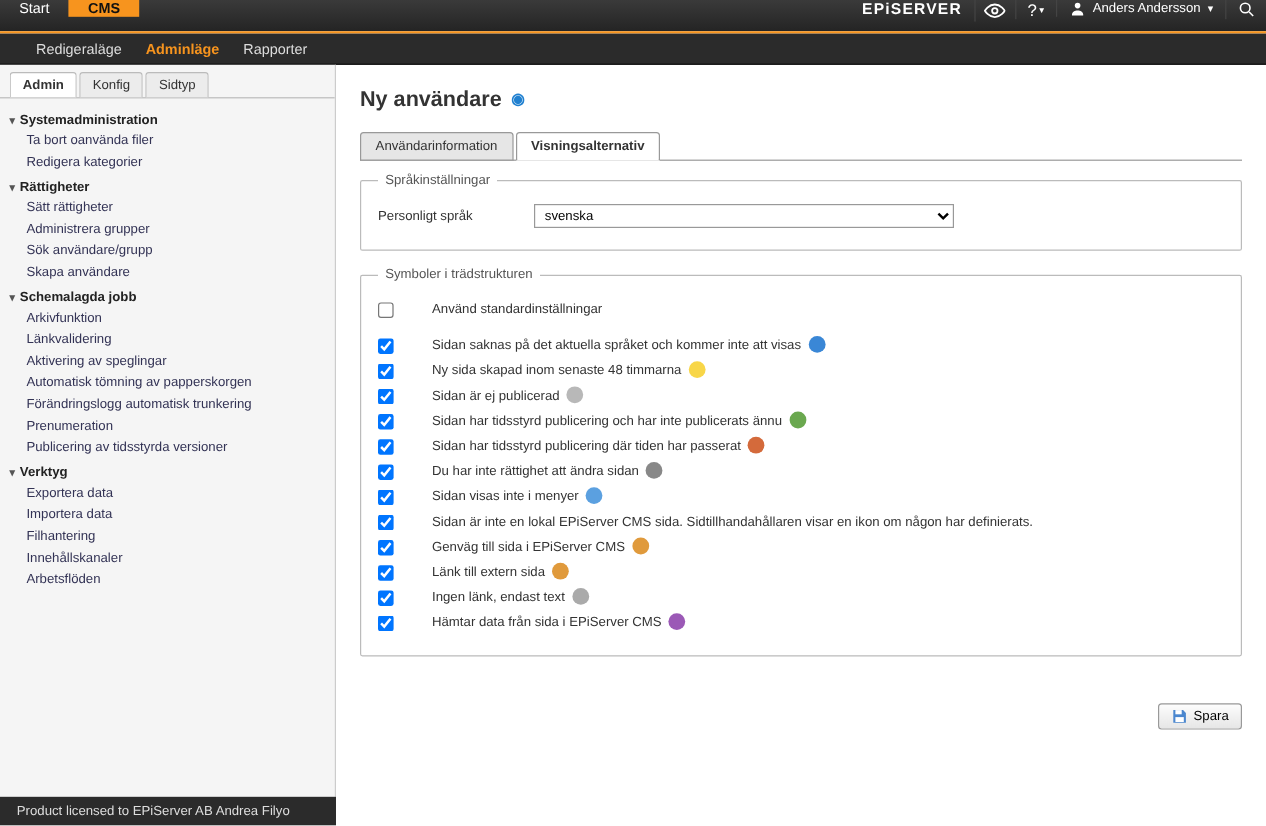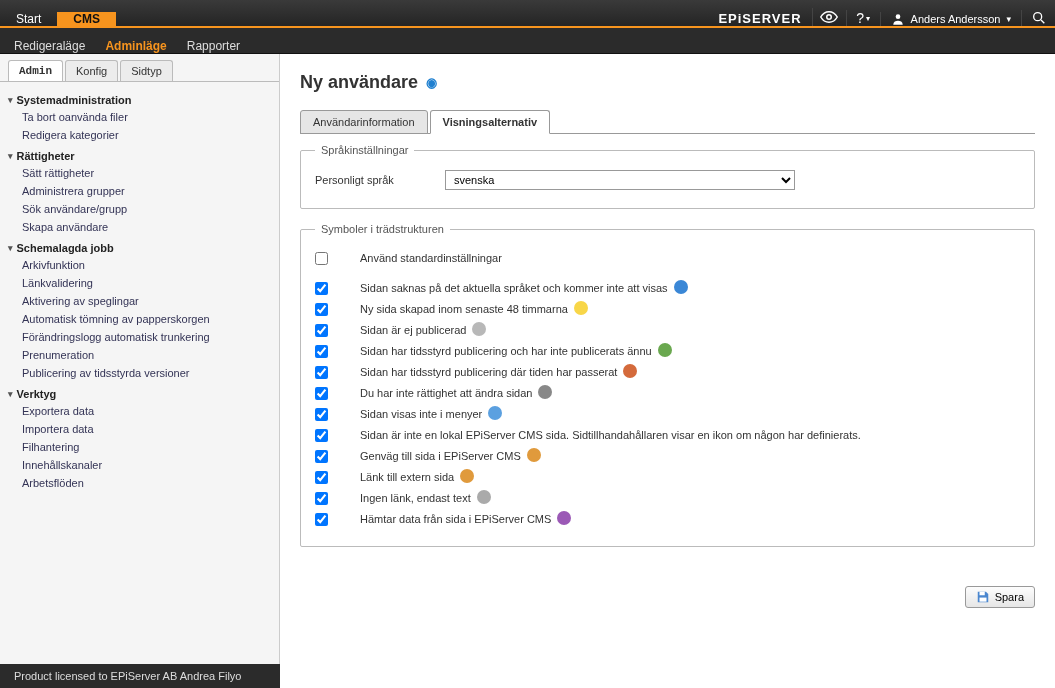--- a/index.html
+++ b/index.html
@@ -11,21 +11,21 @@
     background: #fff;
     width: 1055px;
     height: 688px;
     overflow: hidden;
   }
   .topbar {
     height: 28px;
     background: linear-gradient(#3a3a3a,#242424);
     border-bottom: 2px solid #f7941e;
     display: flex;
-    align-items: flex-end;
+    align-items: flex-start;
     color: #ccc;
   }
   .top-tab {
     padding: 0 16px;
     display: flex; align-items: center;
     cursor: pointer;
     color: #fff;
     font-size: 12px;
   }
   .top-tab.active {
@@ -44,22 +44,22 @@
     display: flex; align-items: center; justify-content: center;
     width: 34px; cursor: pointer; color: #fff; font-size: 14px;
     border-left: 1px solid #444;
   }
   .top-user { display: flex; align-items: center; padding: 0 10px; color:#fff; cursor:pointer; border-left:1px solid #444; }
   .top-user .caret { margin-left:6px; font-size:9px; }
 
   .menubar {
     height: 26px;
     background: #2b2b2b;
-    display: flex; align-items: flex-end;
-    padding: 0 4px;
+    display: flex; align-items: center;
+    padding: 0 20px;
     border-bottom: 1px solid #111;
   }
   .menu-item {
     color: #ddd; padding: 0 10px; font-size: 12px; cursor: pointer;
   }
   .menu-item.active { color: #f7941e; font-weight: bold; }
 
   .body-wrap {
     display: flex;
     height: calc(688px - 28px - 26px - 24px);
@@ -80,21 +80,21 @@
   .side-tab {
     padding: 4px 10px;
     border: 1px solid #bbb;
     border-bottom: none;
     background: #ececec;
     margin-right: 2px;
     border-radius: 3px 3px 0 0;
     cursor: pointer;
     font-size: 11px;
   }
-  .side-tab.active { background: #fff; font-weight: bold; font-family: Liberation Mono, monospace; }
+  .side-tab.active { background: #fff; font-weight: bold; }
   .side-group-h {
     display: flex; align-items: center;
     padding: 6px 10px 2px 8px;
     font-weight: bold;
     color: #222;
     cursor: pointer;
   }
   .side-group-h .tw { margin-right: 4px; font-size: 9px; color:#555;}
   .side-link {
     display: block;

